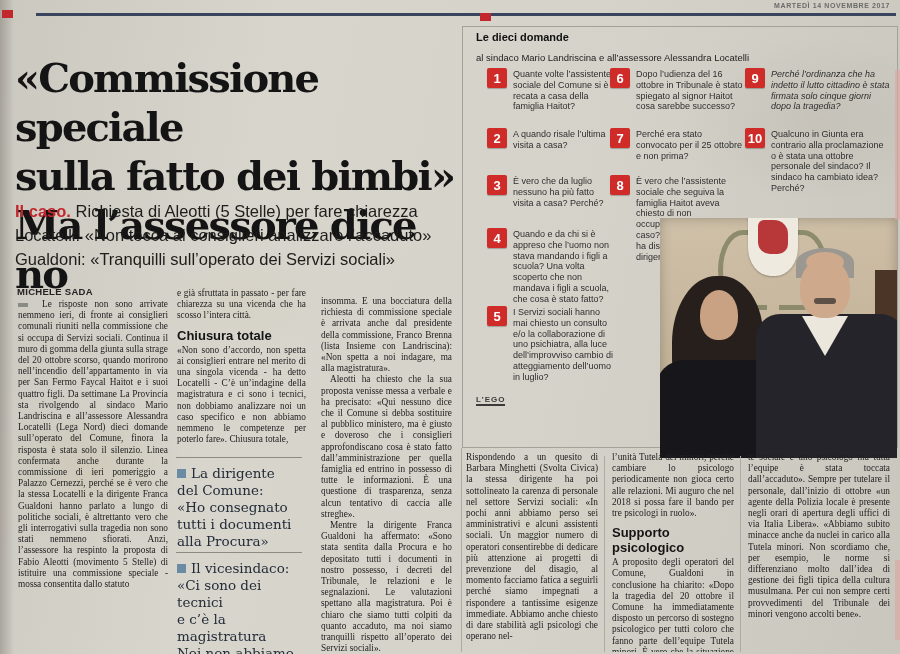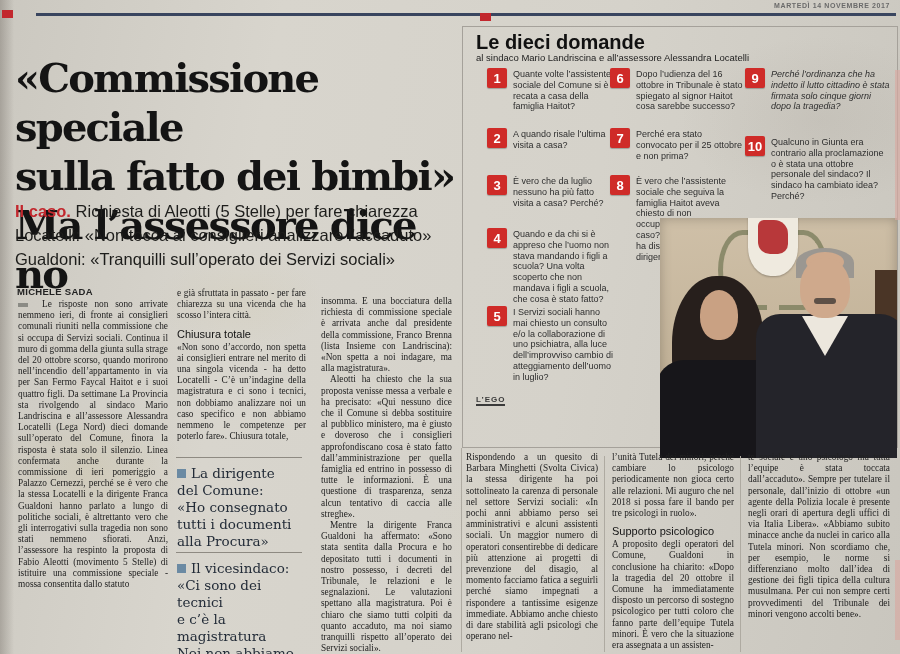--- a/index.html
+++ b/index.html
@@ -22,27 +22,27 @@
   .redtick{position:absolute; width:11px; height:8px; background:#c2272d;}
   .headline{position:absolute; left:15px; top:26px; width:462px;
     font-family:"DejaVu Serif",serif; font-weight:bold; font-size:40px; line-height:49px;
     letter-spacing:-1.8px; color:#141414;}
   .kicker{position:absolute; left:15px; top:199px; width:465px; font-size:16.5px; line-height:24px; color:#1d1d1b;}
   .kred{color:#c2272d; font-weight:bold;}
   .byline{position:absolute; left:17px; top:286px; font-size:9.5px; font-weight:bold; letter-spacing:.3px; color:#222;}
   .bodytext{font-family:Liberation Serif, serif; font-size:9.3px; line-height:11.2px; text-align:justify; color:#222; white-space:pre-line;}
   .col{position:absolute; overflow:hidden;}
   .pmark{display:inline-block; width:10px; height:4px; background:#8b8b85; margin-right:14px; vertical-align:middle;}
-  .subhead{font-family:"Liberation Sans",sans-serif; font-weight:normal; font-size:11px; margin:6px 0 2px 0; color:#141414;}
+  .subhead{font-family:"Liberation Sans",sans-serif; font-weight:bold; font-size:13px; margin:6px 0 2px 0; color:#141414;}
   .hr{position:absolute; height:1px; background:#8e8a82;}
   .vr{position:absolute; width:1px; background:#aeaaa1;}
   .quote{position:absolute; font-family:"DejaVu Serif",serif; font-size:13.5px; line-height:17px; color:#232c38; white-space:pre-line;}
   .qbullet{display:inline-block; width:9px; height:9px; background:#6b8aa3; margin-right:5px;}
   .box{position:absolute; left:462px; top:26px; width:434px; height:420px; border:1px solid #a5a19a;}
-  .boxtitle{position:absolute; left:476px; top:31px; font-size:20px; font-weight:bold; color:#111;}
+  .boxtitle{position:absolute; left:476px; top:31px; font-size:11px; font-weight:bold; color:#111;}
   .boxsub{position:absolute; left:476px; top:52px; font-size:9.5px; font-weight:normal; color:#222;}
   .q{position:absolute; display:flex; gap:6px;}
   .qnum{flex:0 0 auto; width:20px; height:20px; background:#cf2b28; color:#fff; font-weight:bold;
     font-size:13px; display:flex; align-items:center; justify-content:center; border-radius:2px;
     box-shadow:0 1px 1px rgba(0,0,0,.25);}
   .qtext{font-size:9px; line-height:10.8px; color:#2e2e2e; padding-top:1px;}
   .credit{position:absolute; left:476px; top:395px; font-size:8px; font-weight:bold; letter-spacing:1px; color:#3a3a3a; border-bottom:2px solid #3a3a3a; line-height:9px;}
   
   .photo{position:absolute; left:660px; top:218px; width:237px; height:240px; overflow:hidden;
     background:linear-gradient(175deg,#cfc0a8,#c4b49a 55%,#a89880); box-shadow:inset 0 0 12px rgba(0,0,0,.25);}
@@ -143,21 +143,21 @@
     <div class="qtext" style="width:108px;">Perché era stato convocato per il 25 ottobre e non prima?</div>
   </div>
   <div class="q" style="left:610px; top:175px; width:124px;">
     <div class="qnum">8</div>
     <div class="qtext" style="width:94px;">È vero che l’assistente sociale che seguiva la famiglia Haitot aveva chiesto di non occuparsi più del caso? Se sì, che cosa ha disposto il dirigente?</div>
   </div>
   <div class="q" style="left:745px; top:68px;  width:150px;">
     <div class="qnum">9</div>
     <div class="qtext" style="width:120px;font-style:italic;">Perché l’ordinanza che ha indetto il lutto cittadino è stata firmata solo cinque giorni dopo la tragedia?</div>
   </div>
-  <div class="q" style="left:745px; top:128px; width:150px;margin-top:8px;">
+  <div class="q" style="left:745px; top:128px; width:150px;">
     <div class="qnum">10</div>
     <div class="qtext" style="width:120px;">Qualcuno in Giunta era contrario alla proclamazione o è stata una ottobre personale del sindaco? Il sindaco ha cambiato idea? Perché?</div>
   </div>
 
   <div class="credit">L’EGO</div>
 
   <div class="photo">
     <div class="crest">
       <i class="wreathL"></i>
         <i class="wreathR"></i>

